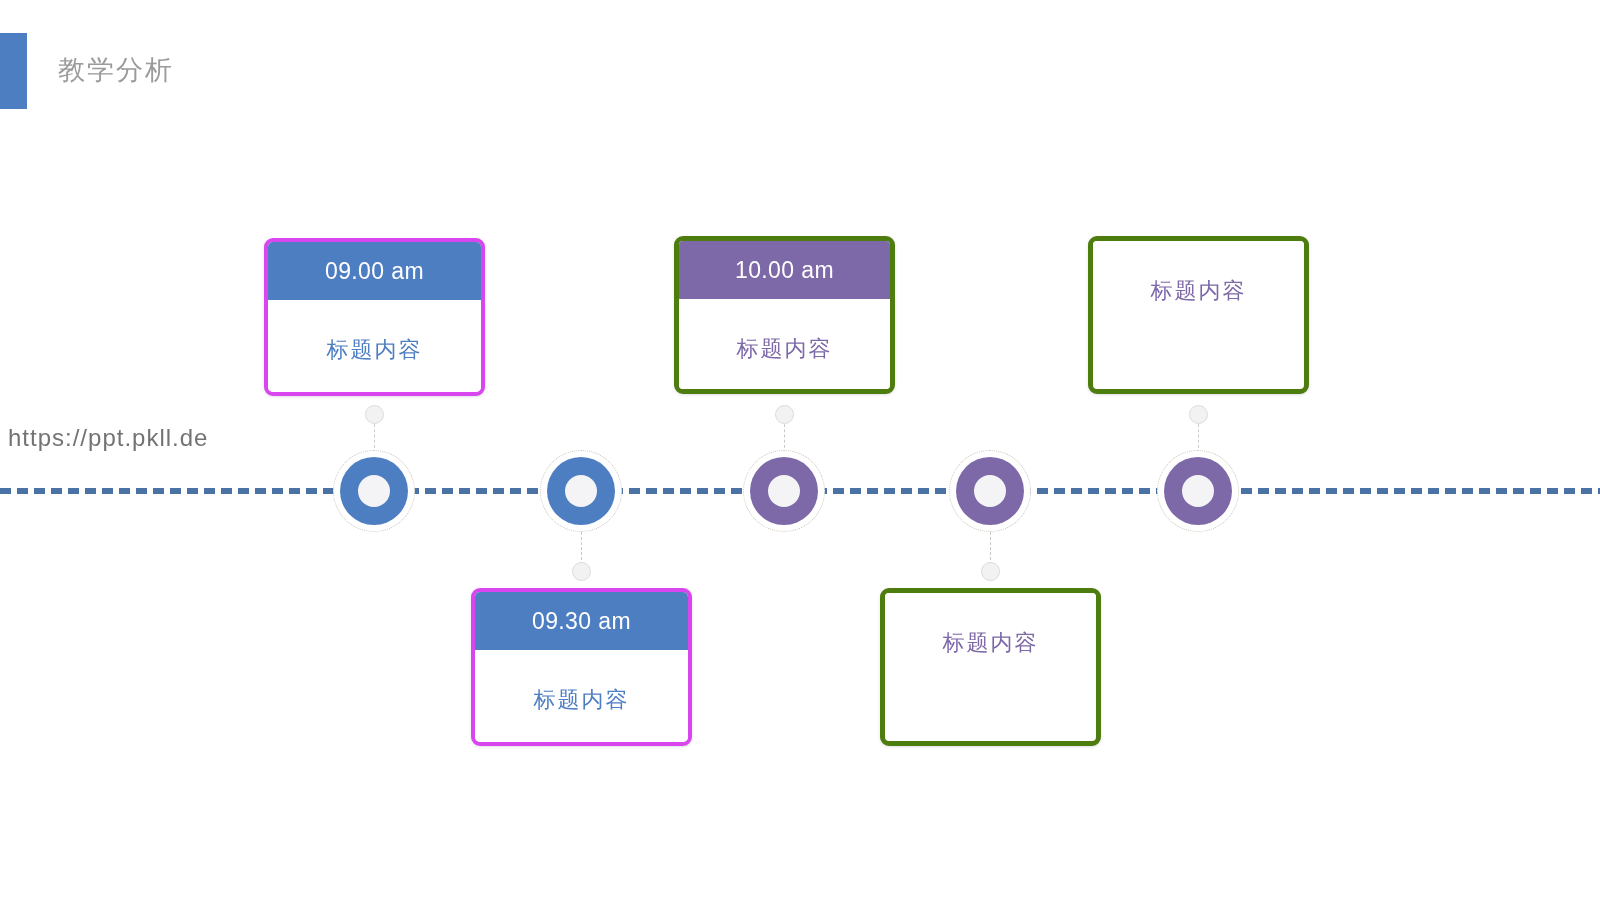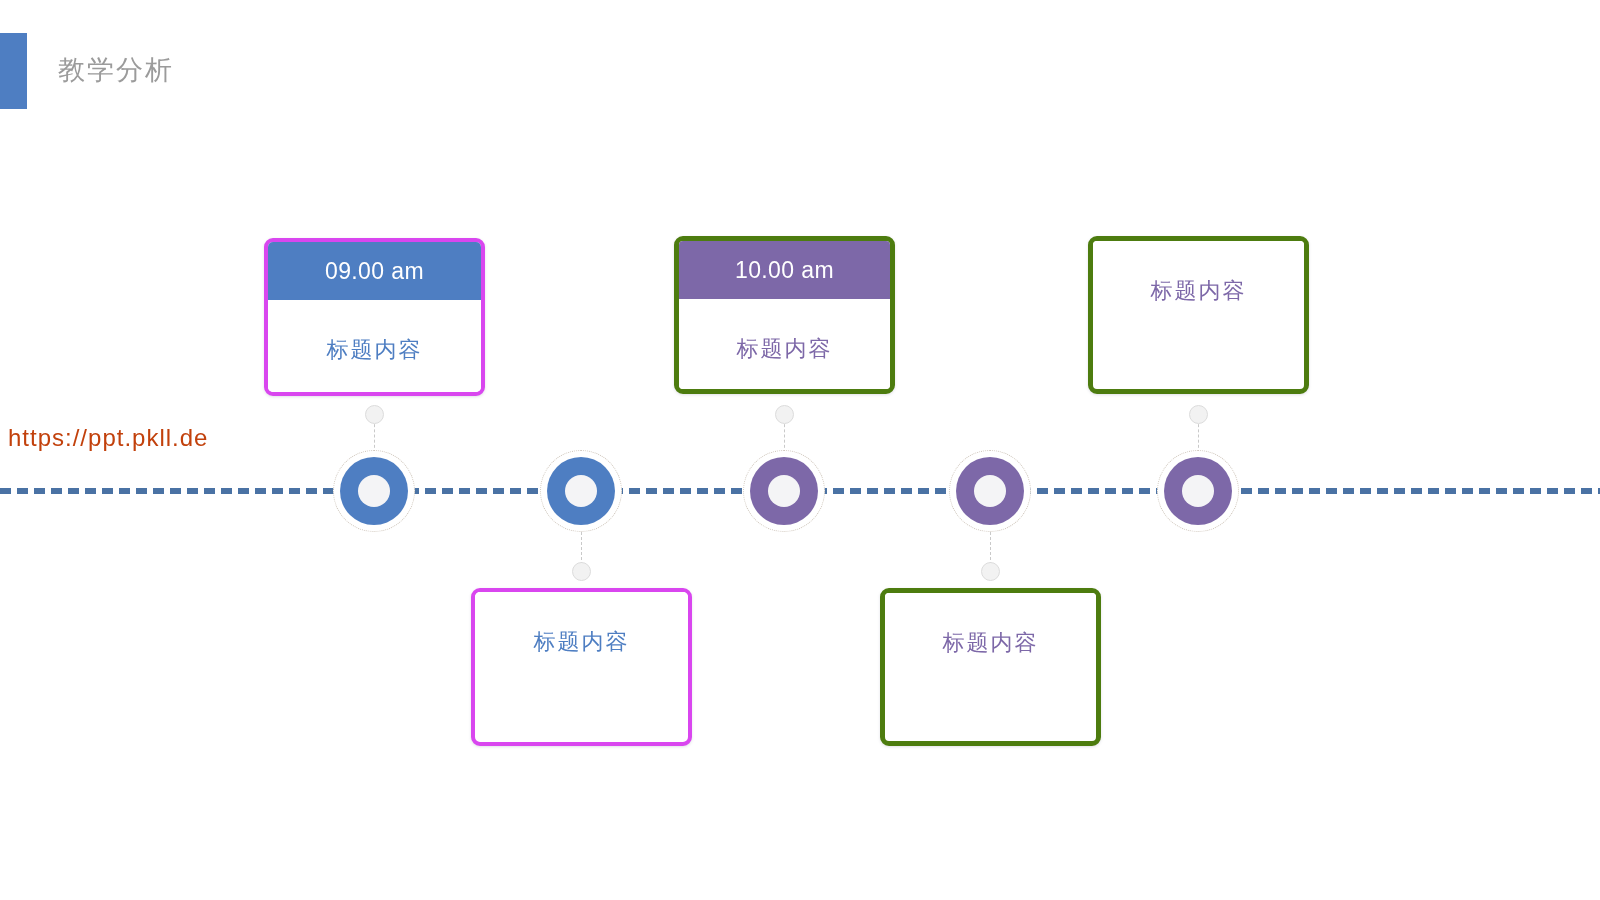--- a/index.html
+++ b/index.html
@@ -42,21 +42,21 @@
     line-height: 40px;
     white-space: nowrap;
   }
 
   
   #watermark {
     position: absolute;
     left: 8px;
     top: 424px;
     font-size: 24px;
-    color: #c2410c;
+    color: #737373;
     letter-spacing: 1px;
     white-space: nowrap;
     font-weight: 400;
   }
 
   
   #timeline-axis {
     position: absolute;
     left: 0px;
     top: 488px;
@@ -180,20 +180,21 @@
   </div>
 
   <div class="marker blue" style="left:540px; top:450px;">
     <div class="ring">
       <div class="core"></div>
     </div>
   </div>
   <div class="stem" style="left:581px; top:532px; height:33px;"></div>
   <div class="stem-dot" style="left:572px; top:562px;"></div>
   <div class="card blue" style="left:471px; top:588px;">
+    <div class="card-header">09.30 am</div>
     <div class="card-body">标题内容</div>
   </div>
 
   <div class="card purple" style="left:674px; top:236px;">
     <div class="card-header">10.00 am</div>
     <div class="card-body">标题内容</div>
   </div>
   <div class="stem" style="left:784px; top:419px; height:34px;"></div>
   <div class="stem-dot" style="left:775px; top:405px;"></div>
   <div class="marker purple" style="left:743px; top:450px;">

